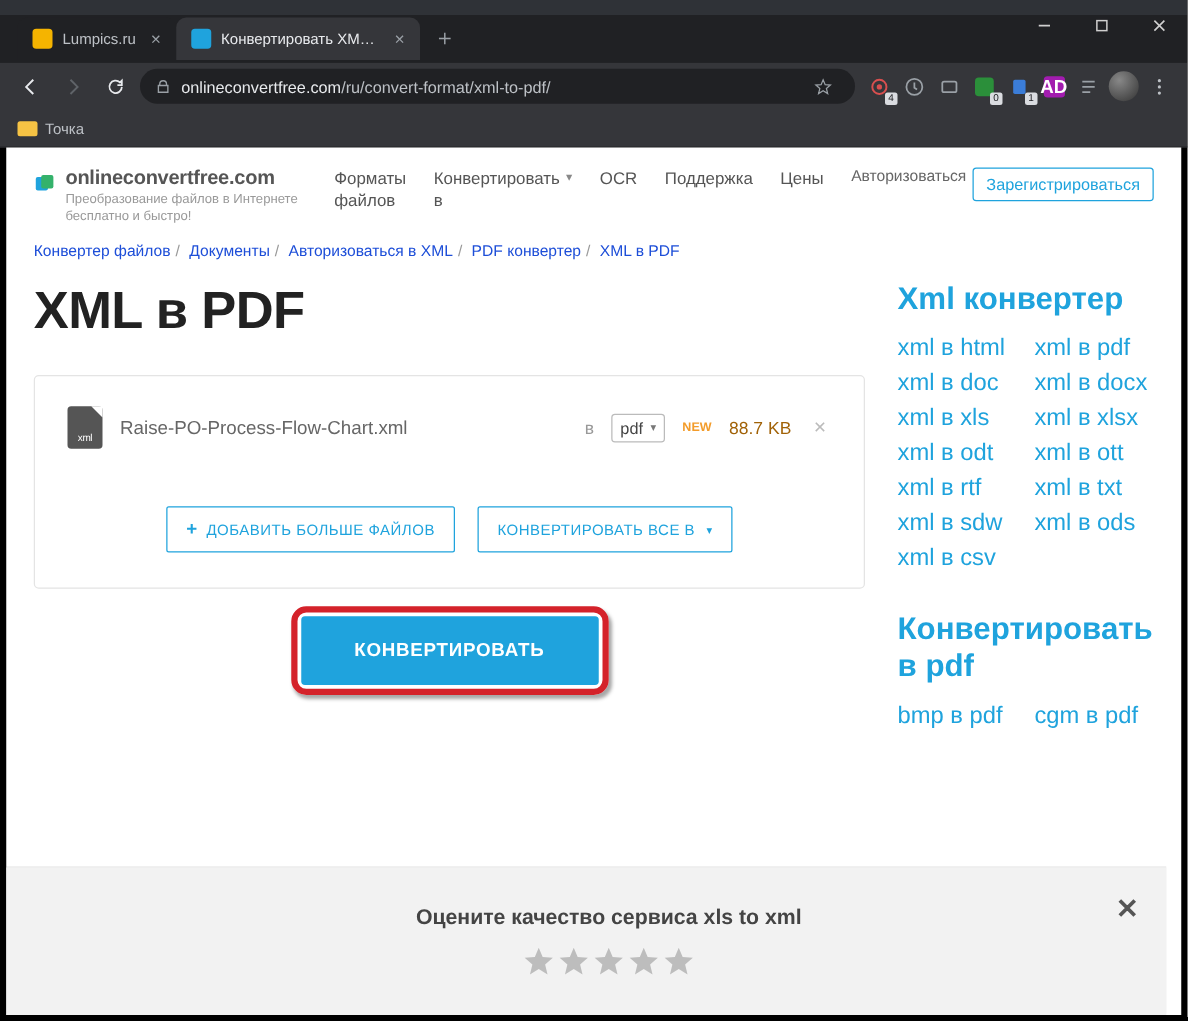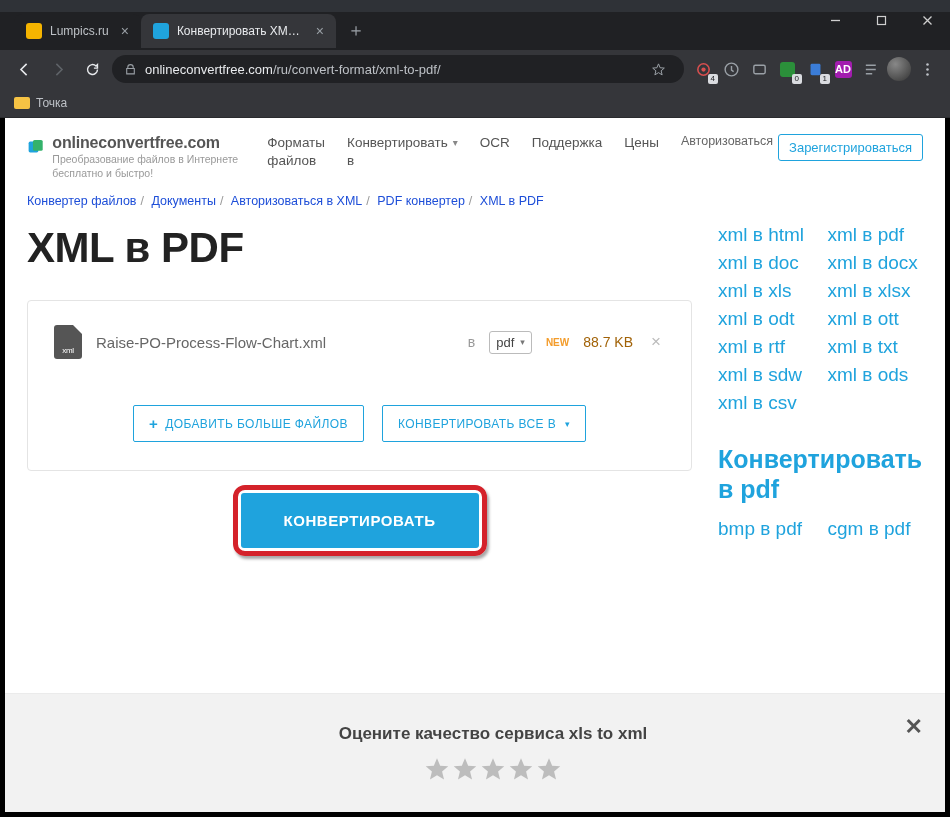--- a/index.html
+++ b/index.html
@@ -82,21 +82,21 @@
   .convert-wrap { position:relative; width:238px; margin:22px auto 0; }
   .convert-ring { position:absolute; inset:-8px; border:5px solid #d4222a; border-radius:12px; box-shadow:2px 3px 3px rgba(0,0,0,.35); }
   .convert-btn { position:relative; background:#1fa3dd; color:#fff; font-size:15px; letter-spacing:0.6px; font-weight:600; padding:19px 0; text-align:center; border-radius:3px; cursor:pointer; }
 
   
   .side-h { color:#1fa3dd; font-size:25px; font-weight:700; line-height:1.2; margin-bottom:14px; }
   .side-grid { display:grid; grid-template-columns:1fr 1fr; gap:6px 14px; font-size:19px; margin-bottom:30px; }
   .side-grid a, .side-link { color:#1fa3dd; text-decoration:none; cursor:pointer; }
 
   
-  .rating-bar { position:absolute; left:0; right:0; bottom:0; height:118px; background:#f2f2f2; display:flex; flex-direction:column; align-items:center; justify-content:center; gap:12px; box-shadow:0 -1px 0 rgba(0,0,0,.08);padding-left:36px; }
+  .rating-bar { position:absolute; left:0; right:12px; bottom:0; height:118px; background:#f2f2f2; display:flex; flex-direction:column; align-items:center; justify-content:center; gap:12px; box-shadow:0 -1px 0 rgba(0,0,0,.08);padding-left:36px; }
   .rating-title { font-size:17px; font-weight:700; color:#444; }
   .stars { display:flex; gap:2px; }
   .star { width:26px; height:26px; cursor:pointer; }
   .star svg { width:100%; height:100%; fill:#bdbdbd; }
   .rating-close { position:absolute; right:22px; top:20px; font-size:22px; color:#555; cursor:pointer; font-weight:700; }
 
   svg { display:block; }
 </style>
 </head>
 <body>
@@ -188,21 +188,21 @@
         <div style="width:15px;height:15px;background:#2b8f3a;border-radius:3px"></div>
         <span class="badge">0</span>
       </div>
     <div class="ext-icon">
         <svg width="17" height="17" viewBox="0 0 24 24">
           <rect x="5" y="4" width="14" height="16" rx="2" fill="#3b7dd8"></rect>
         </svg>
         <span class="badge">1</span>
       </div>
     <div class="ext-icon">
-        <div style="width:17px;height:17px;background:#a21caf;border-radius:3px;color:#fff;font-size:11px;font-weight:700;display:flex;align-items:center;justify-content:center">AD</div>
+        <div style="width:17px;height:17px;background:#a21caf;border-radius:3px;color:#fff;font-size:15px;font-weight:700;display:flex;align-items:center;justify-content:center">AD</div>
       </div>
     <div class="ext-icon">
         <svg width="17" height="17" viewBox="0 0 24 24">
           <path d="M4 6h14M4 12h14M4 18h9" stroke="#9aa0a6" stroke-width="2"></path>
         </svg>
       </div>
     <div class="ext-icon">
         <div class="avatar"></div>
       </div>
     <div class="ext-icon">
@@ -297,20 +297,21 @@
         </div>
       </div>
 
       <div class="convert-wrap">
         <div class="convert-ring"></div>
         <div class="convert-btn">КОНВЕРТИРОВАТЬ</div>
       </div>
     </div>
 
     <div class="side-col">
+      <div class="side-h">Xml конвертер</div>
       <div class="side-grid">
         <a>xml в html</a>
         <a>xml в pdf</a>
         <a>xml в doc</a>
         <a>xml в docx</a>
         <a>xml в xls</a>
         <a>xml в xlsx</a>
         <a>xml в odt</a>
         <a>xml в ott</a>
         <a>xml в rtf</a>

